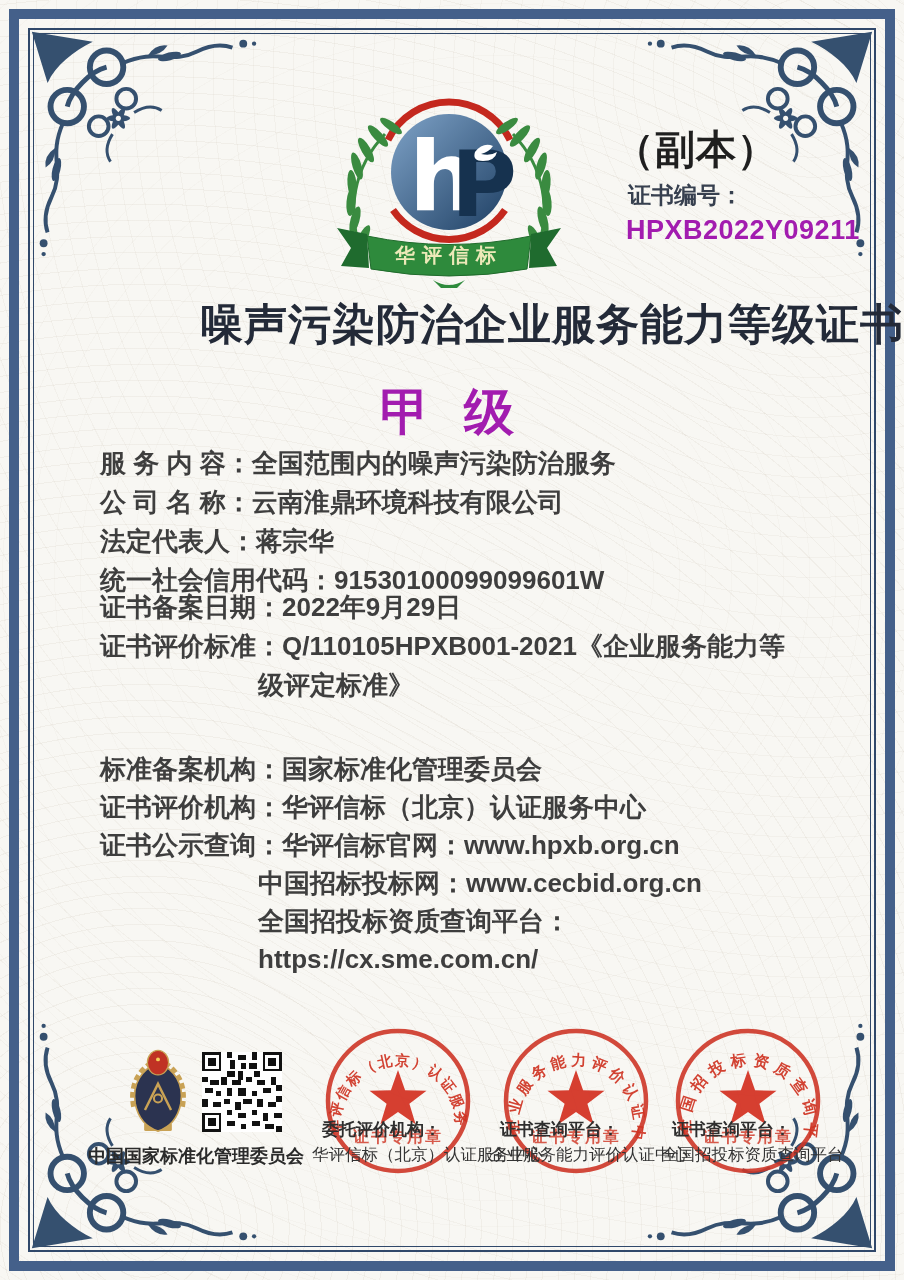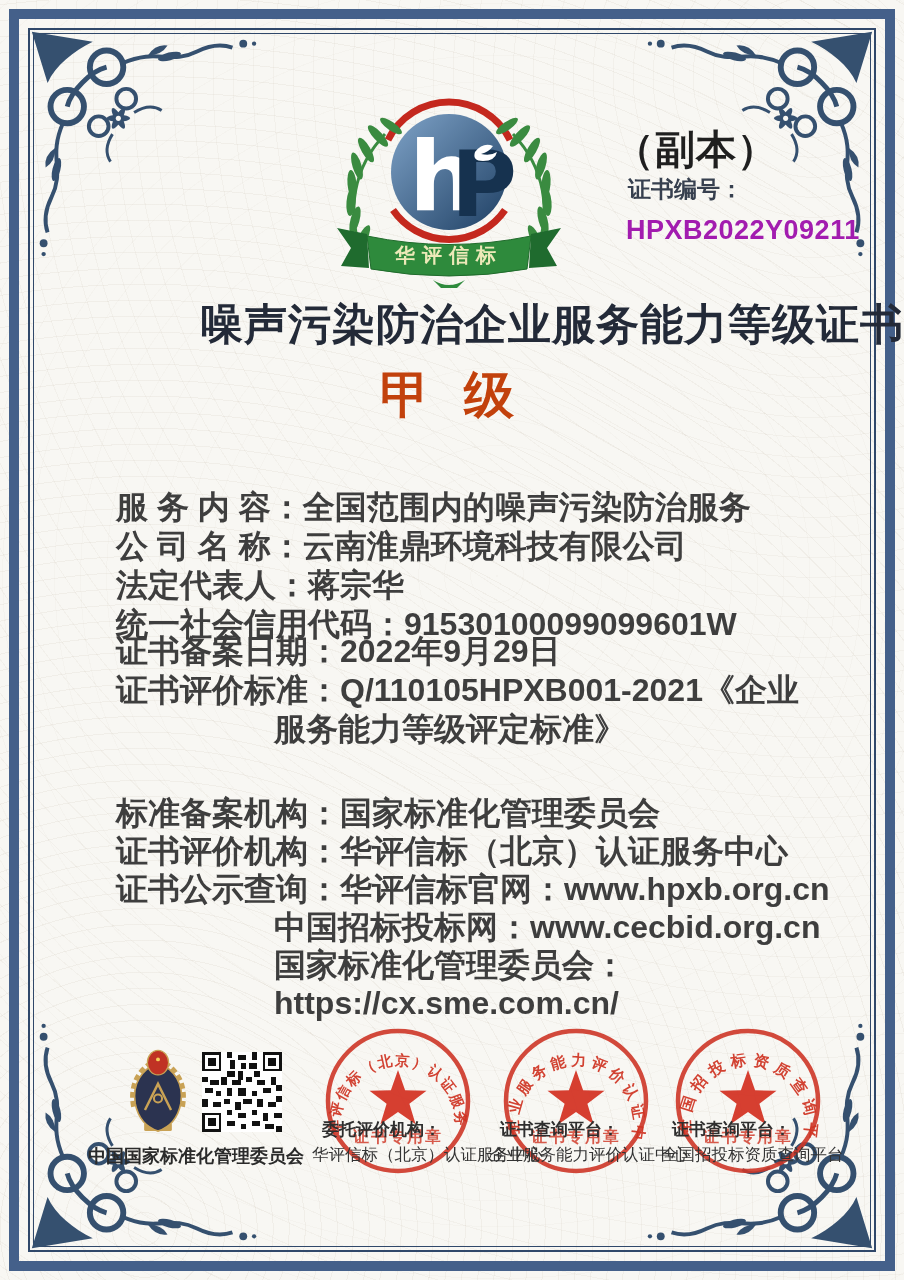--- a/index.html
+++ b/index.html
@@ -17,26 +17,26 @@
   .frame-thin-outer{position:absolute;inset:28px;border:2px solid #30486a;pointer-events:none;}
   .frame-thin-inner{position:absolute;inset:33px;border:1px solid #30486a;pointer-events:none;}
   .corner{position:absolute;width:236px;height:236px;color:#35506f;}
   .corner.tl{top:22px;left:22px;}
   .corner.tr{top:22px;right:22px;transform:scaleX(-1);}
   .corner.bl{bottom:22px;left:22px;transform:scaleY(-1);}
   .corner.br{bottom:22px;right:22px;transform:scale(-1,-1);}
   
   .logo{position:absolute;left:333px;top:90px;width:232px;height:198px;}
   .copy-label{position:absolute;left:614px;top:122px;font-size:40px;font-weight:700;color:#1f1f1f;letter-spacing:1px;}
-  .certno-label{position:absolute;left:628px;top:174px;font-size:23px;font-weight:700;color:#37404f;}
+  .certno-label{position:absolute;left:628px;top:180px;font-size:23px;font-weight:700;color:#37404f;}
   .certno{position:absolute;left:626px;top:215px;font-size:27px;font-weight:700;color:#a21caf;letter-spacing:.5px;}
   .title{position:absolute;left:0;right:0;top:296px;text-align:right;font-size:43px;font-weight:700;color:#232a38;letter-spacing:1px;}
-  .grade{position:absolute;left:0;right:0;top:362px;text-align:center;font-size:50px;font-weight:800;color:#c2410c;letter-spacing:10px;}
+  .grade{position:absolute;left:0;right:0;top:379px;text-align:center;font-size:50px;font-weight:800;color:#a21caf;letter-spacing:10px;}
   
-  .block{position:absolute;left:116px;color:#3e3e3e;font-size:32px;font-weight:600;margin-top:44px;}
+  .block{position:absolute;left:100px;color:#3e3e3e;font-size:26px;font-weight:600;}
   .block .row{line-height:39px;white-space:normal;}
   .block1{top:444px;width:700px;}
   .block2{top:588px;width:696px;}
   .block2 .row{padding-left:158px;text-indent:-158px;}
   .block3{top:750px;width:720px;}
   .block3 .row{line-height:38px;}
   .block3 .row.indent{margin-left:158px;}
   .lbl,.val{display:inline;}
   
   .authority{position:absolute;left:88px;top:1048px;width:230px;height:120px;}
@@ -181,21 +181,21 @@
 <div class="block block2">
   <div class="row"><span class="lbl">证书备案日期：</span><span class="val">2022年9月29日</span></div>
   <div class="row"><span class="lbl">证书评价标准：</span><span class="val">Q/110105HPXB001-2021《企业服务能力等级评定标准》</span></div>
 </div>
 
 <div class="block block3">
   <div class="row"><span class="lbl">标准备案机构：</span><span class="val">国家标准化管理委员会</span></div>
   <div class="row"><span class="lbl">证书评价机构：</span><span class="val">华评信标（北京）认证服务中心</span></div>
   <div class="row"><span class="lbl">证书公示查询：</span><span class="val">华评信标官网：www.hpxb.org.cn</span></div>
   <div class="row indent"><span class="val">中国招标投标网：www.cecbid.org.cn</span></div>
-  <div class="row indent"><span class="val">国家标准化管理委员会：https://cx.sme.com.cn/</span></div>
+  <div class="row indent"><span class="val">全国招投标资质查询平台：https://cx.sme.com.cn/</span></div>
 </div>
 
 <div class="authority">
   <svg class="emblem" viewBox="0 0 100 108" aria-hidden="true">
     <path d="M20 72 C14 42 30 22 50 14" fill="none" stroke="#c9a255" stroke-width="6" stroke-dasharray="7 4"></path>
     <path d="M80 72 C86 42 70 22 50 14" fill="none" stroke="#c9a255" stroke-width="6" stroke-dasharray="7 4"></path>
     <rect x="33" y="92" width="34" height="10" rx="2" fill="#c9a255"></rect>
     <path d="M50 18 C70 26 82 44 78 68 C74 88 62 98 50 102 C38 98 26 88 22 68 C18 44 30 26 50 18 Z" fill="#2b3350" stroke="#c9a255" stroke-width="2"></path>
     <path d="M34 76 L50 44 L66 76" fill="none" stroke="#c9a255" stroke-width="3"></path>
     <circle cx="50" cy="62" r="5" fill="none" stroke="#c9a255" stroke-width="2.5"></circle>

